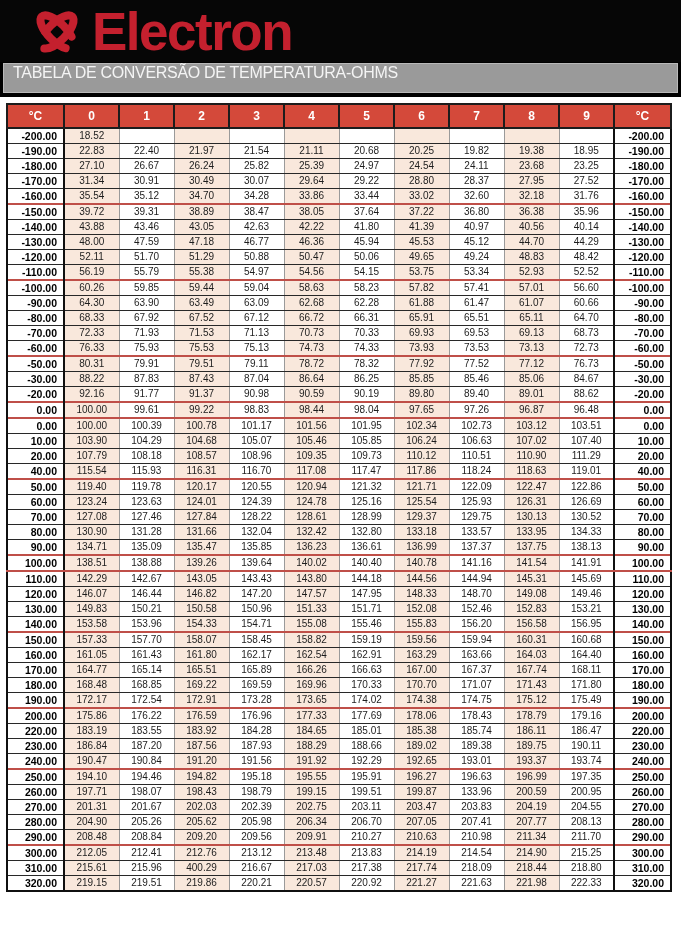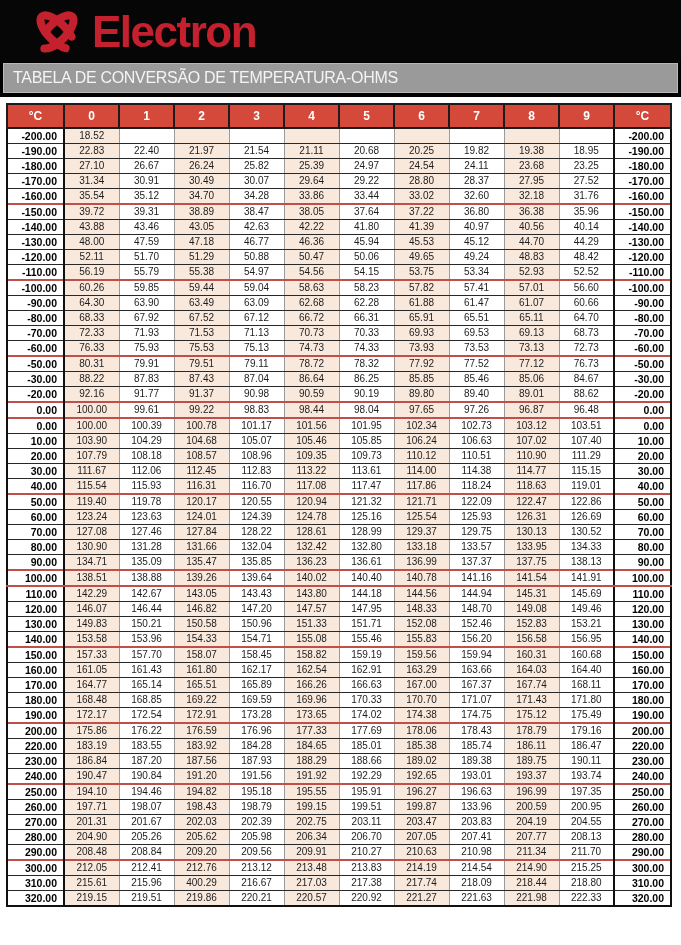--- a/index.html
+++ b/index.html
@@ -1,22 +1,22 @@
 <!DOCTYPE html>
 <html><head>
 <meta charset="utf-8">
 <style>
   html,body{margin:0;padding:0;background:#000;}
   .page{position:relative;width:681px;height:945px;background:#000;overflow:hidden;
         font-family:"Liberation Sans",sans-serif;}
   .top-bar{position:relative;height:62px;background:#060606;}
   .logo{position:absolute;left:30px;top:5px;display:flex;align-items:center;gap:8px;}
-  .logo-text{color:#c4202e;font-size:44px;font-weight:bold;letter-spacing:-1.5px;line-height:52px;}
+  .logo-text{color:#c4202e;font-size:53px;font-weight:bold;letter-spacing:-1.5px;line-height:52px;}
   .title-bar{margin:1px 3px 0 3px;height:30px;background:#9a9a9a;border:1px solid #b9b9b9;
-             box-sizing:border-box;display:flex;align-items:center;padding-left:9px;}
+             box-sizing:border-box;display:flex;align-items:flex-start;padding-left:9px;}
   .title-bar span{color:#f4f4f4;font-size:16px;letter-spacing:-0.3px;}
   .sheet{position:absolute;top:97px;left:0;right:0;bottom:0;background:#ffffff;
          padding:6px 0 0 6px;}
   table.grid{border-collapse:collapse;table-layout:fixed;width:666px;border:2px solid #101010;}
   table.grid th{height:22px;background:#d4493a;color:#ffffff;font-size:12px;font-weight:bold;
         border:2px solid #1c1c1c;padding:0;text-align:center;}
   table.grid td{height:15px;line-height:14px;box-sizing:border-box;font-size:10px;color:#1d1d1d;
         text-align:center;padding:0;white-space:nowrap;overflow:hidden;
         border-top:1px solid #282828;border-bottom:1px solid #282828;
         border-left:1px solid #9a9a9a;border-right:1px solid #9a9a9a;}
@@ -382,34 +382,20 @@
             <td class="">108.96</td>
             <td class="tint">109.35</td>
             <td class="">109.73</td>
             <td class="tint">110.12</td>
             <td class="">110.51</td>
             <td class="tint">110.90</td>
             <td class="">111.29</td>
             <td class="temp">20.00</td>
           </tr>
           <tr>
-            <td class="temp">30.00</td>
-            <td class="tint">111.67</td>
-            <td class="">112.06</td>
-            <td class="tint">112.45</td>
-            <td class="">112.83</td>
-            <td class="tint">113.22</td>
-            <td class="">113.61</td>
-            <td class="tint">114.00</td>
-            <td class="">114.38</td>
-            <td class="tint">114.77</td>
-            <td class="">115.15</td>
-            <td class="temp">30.00</td>
-          </tr>
-          <tr>
             <td class="temp">40.00</td>
             <td class="tint">115.54</td>
             <td class="">115.93</td>
             <td class="tint">116.31</td>
             <td class="">116.70</td>
             <td class="tint">117.08</td>
             <td class="">117.47</td>
             <td class="tint">117.86</td>
             <td class="">118.24</td>
             <td class="tint">118.63</td>

